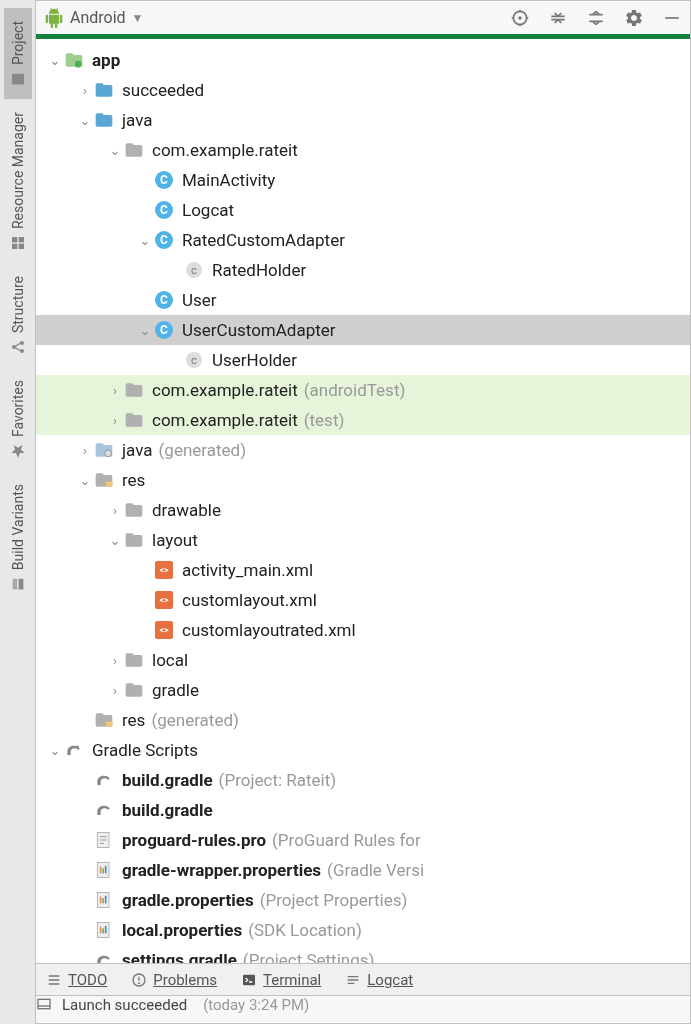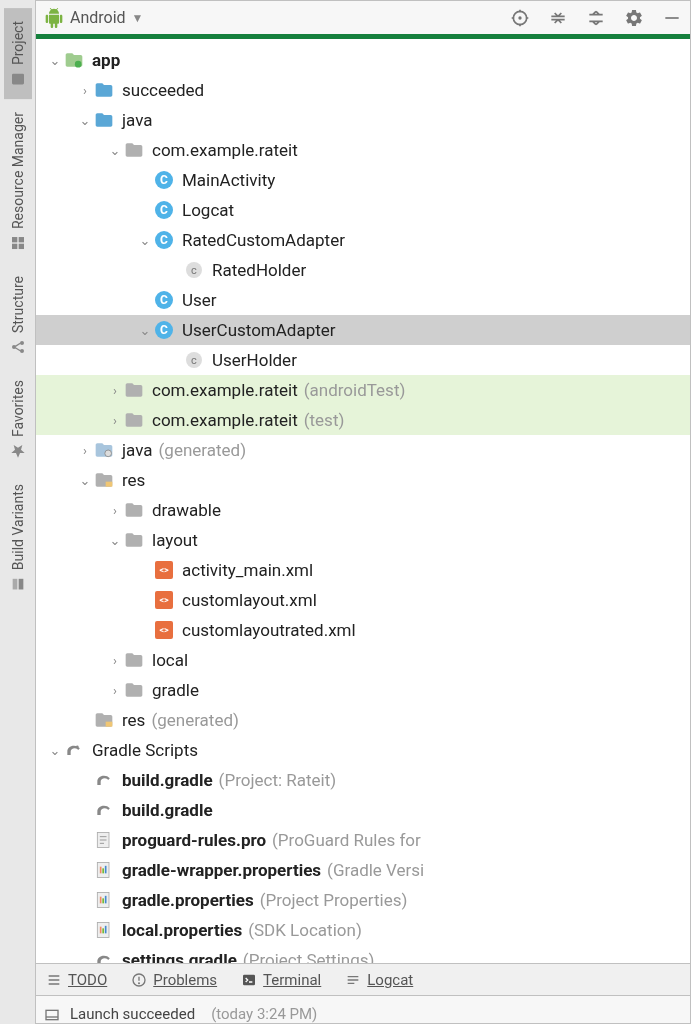--- a/index.html
+++ b/index.html
@@ -157,24 +157,24 @@
   gap: 6px;
   font-size: 15px;
   color: #555;
   cursor: pointer;
   text-decoration: underline;
 }
 .bottom-tab svg { width: 16px; height: 16px; }
 .status-bar {
   height: 28px;
   display: flex;
-  align-items: flex-end;
+  align-items: flex-start;
   border-top: 1px solid #c0c0c0;
   background: #f7f7f7;
-  padding: 0 8px;
+  padding: 0 0;
   font-size: 15px;
   color: #444;
   gap: 10px;
 }
 </style>
 </head>
 <body>
 
 <div class="sidebar-tabs">
   <div class="sidebar-tab active">

